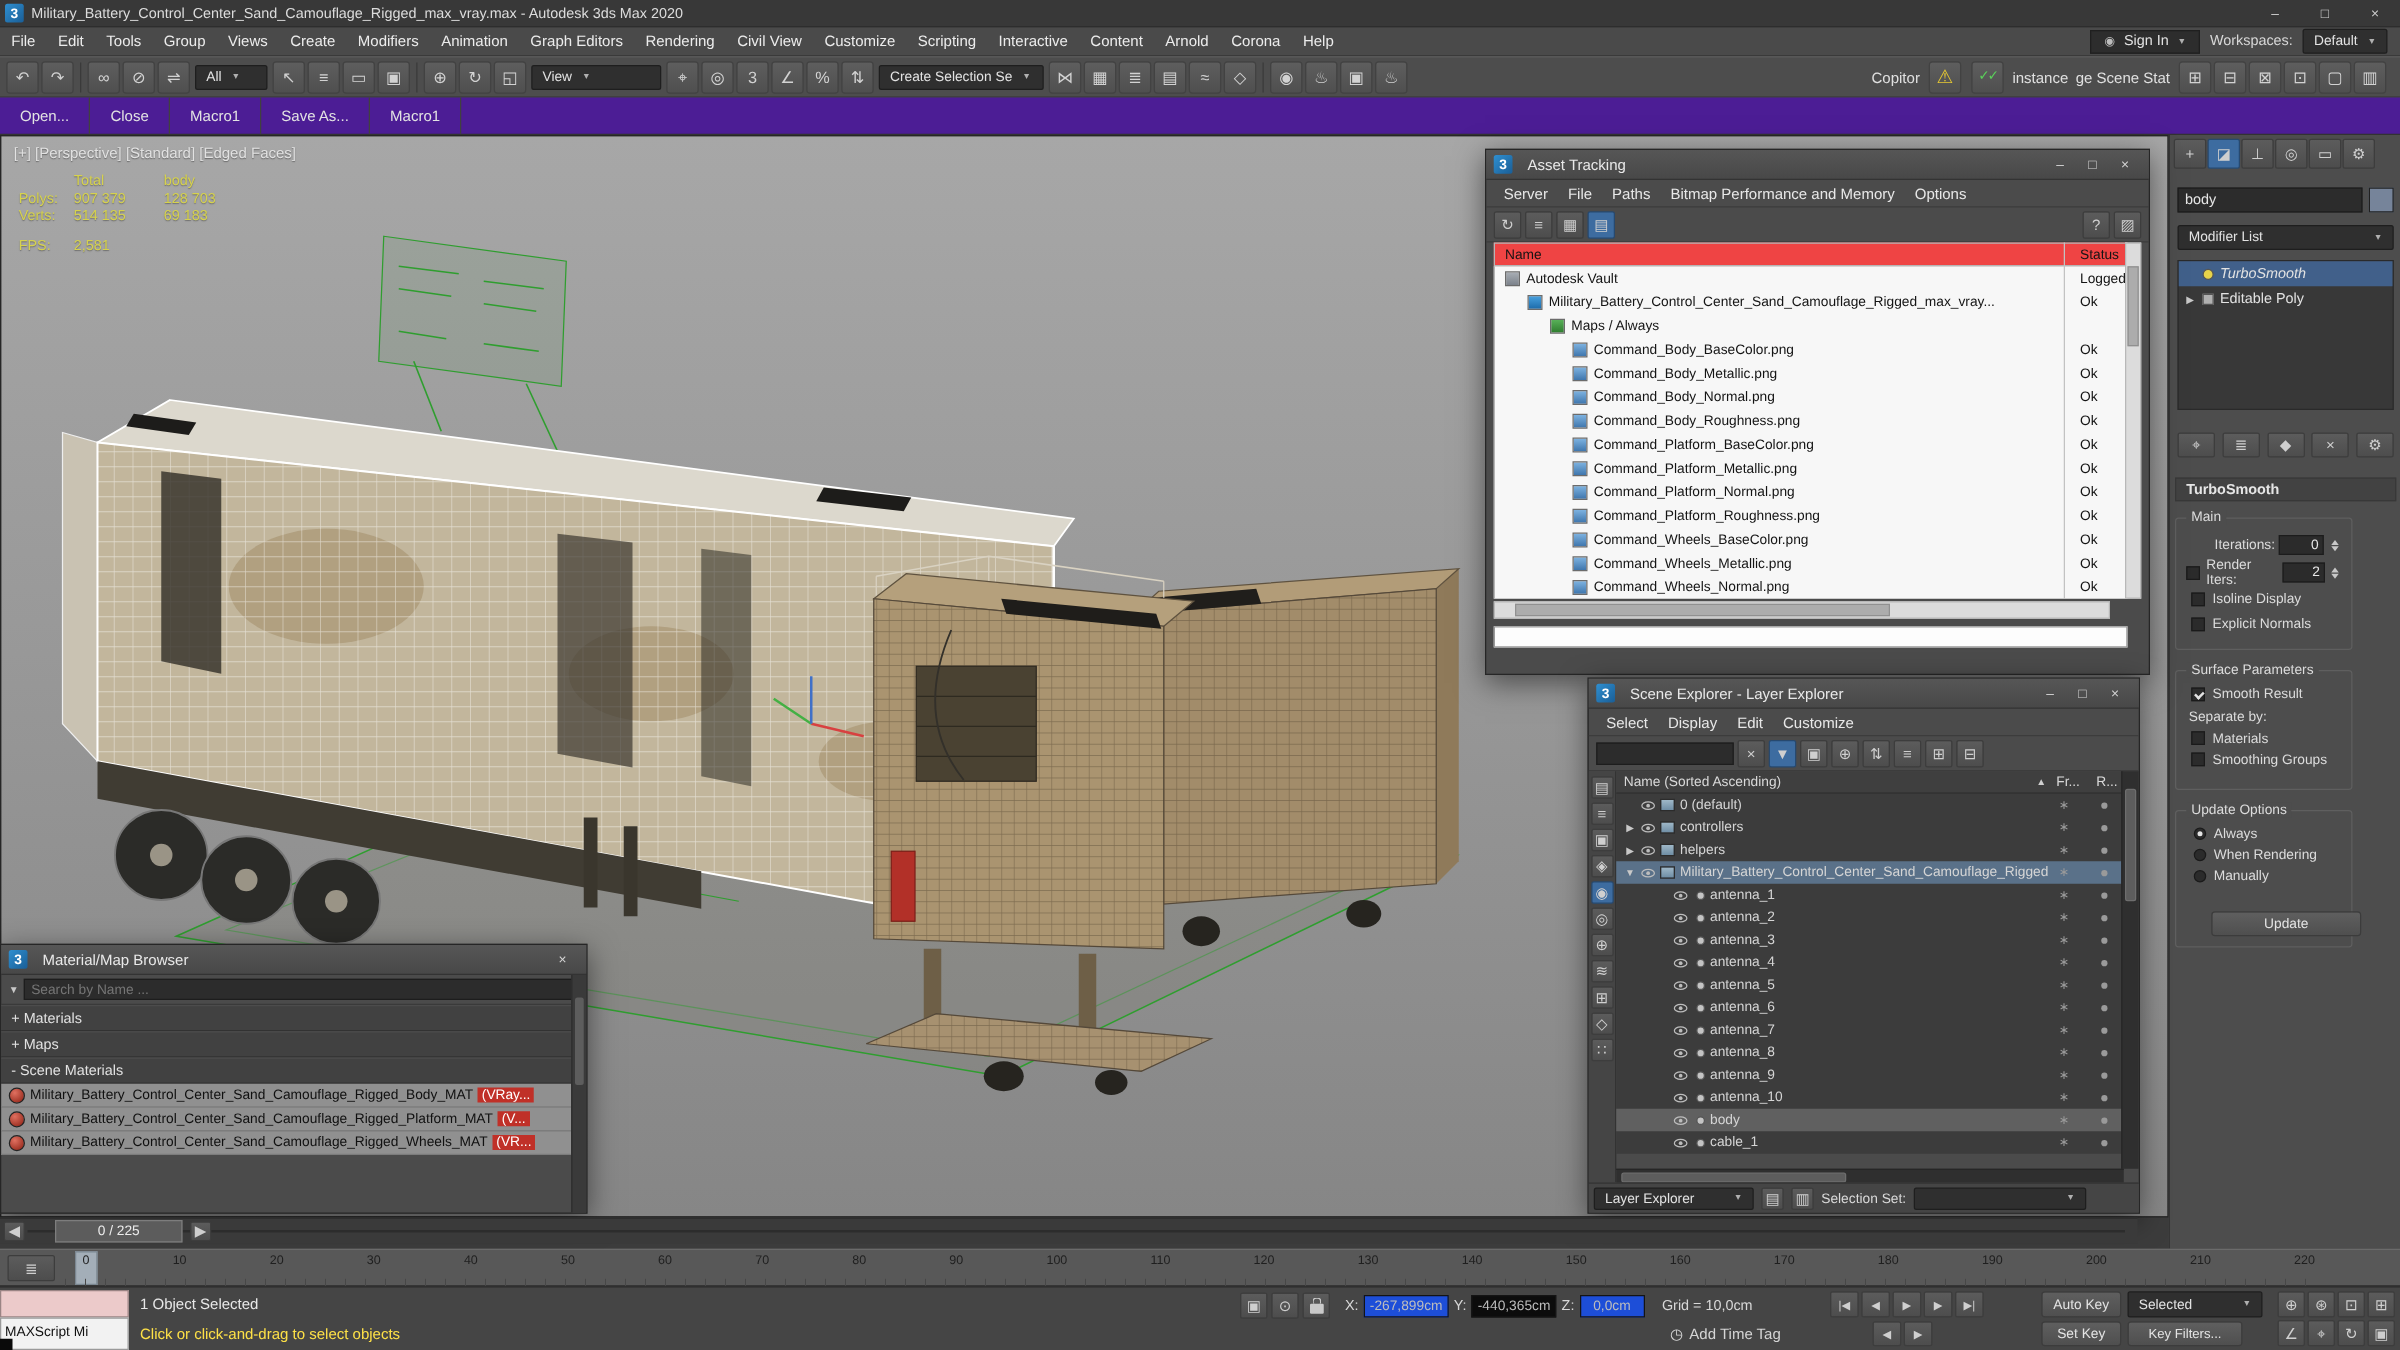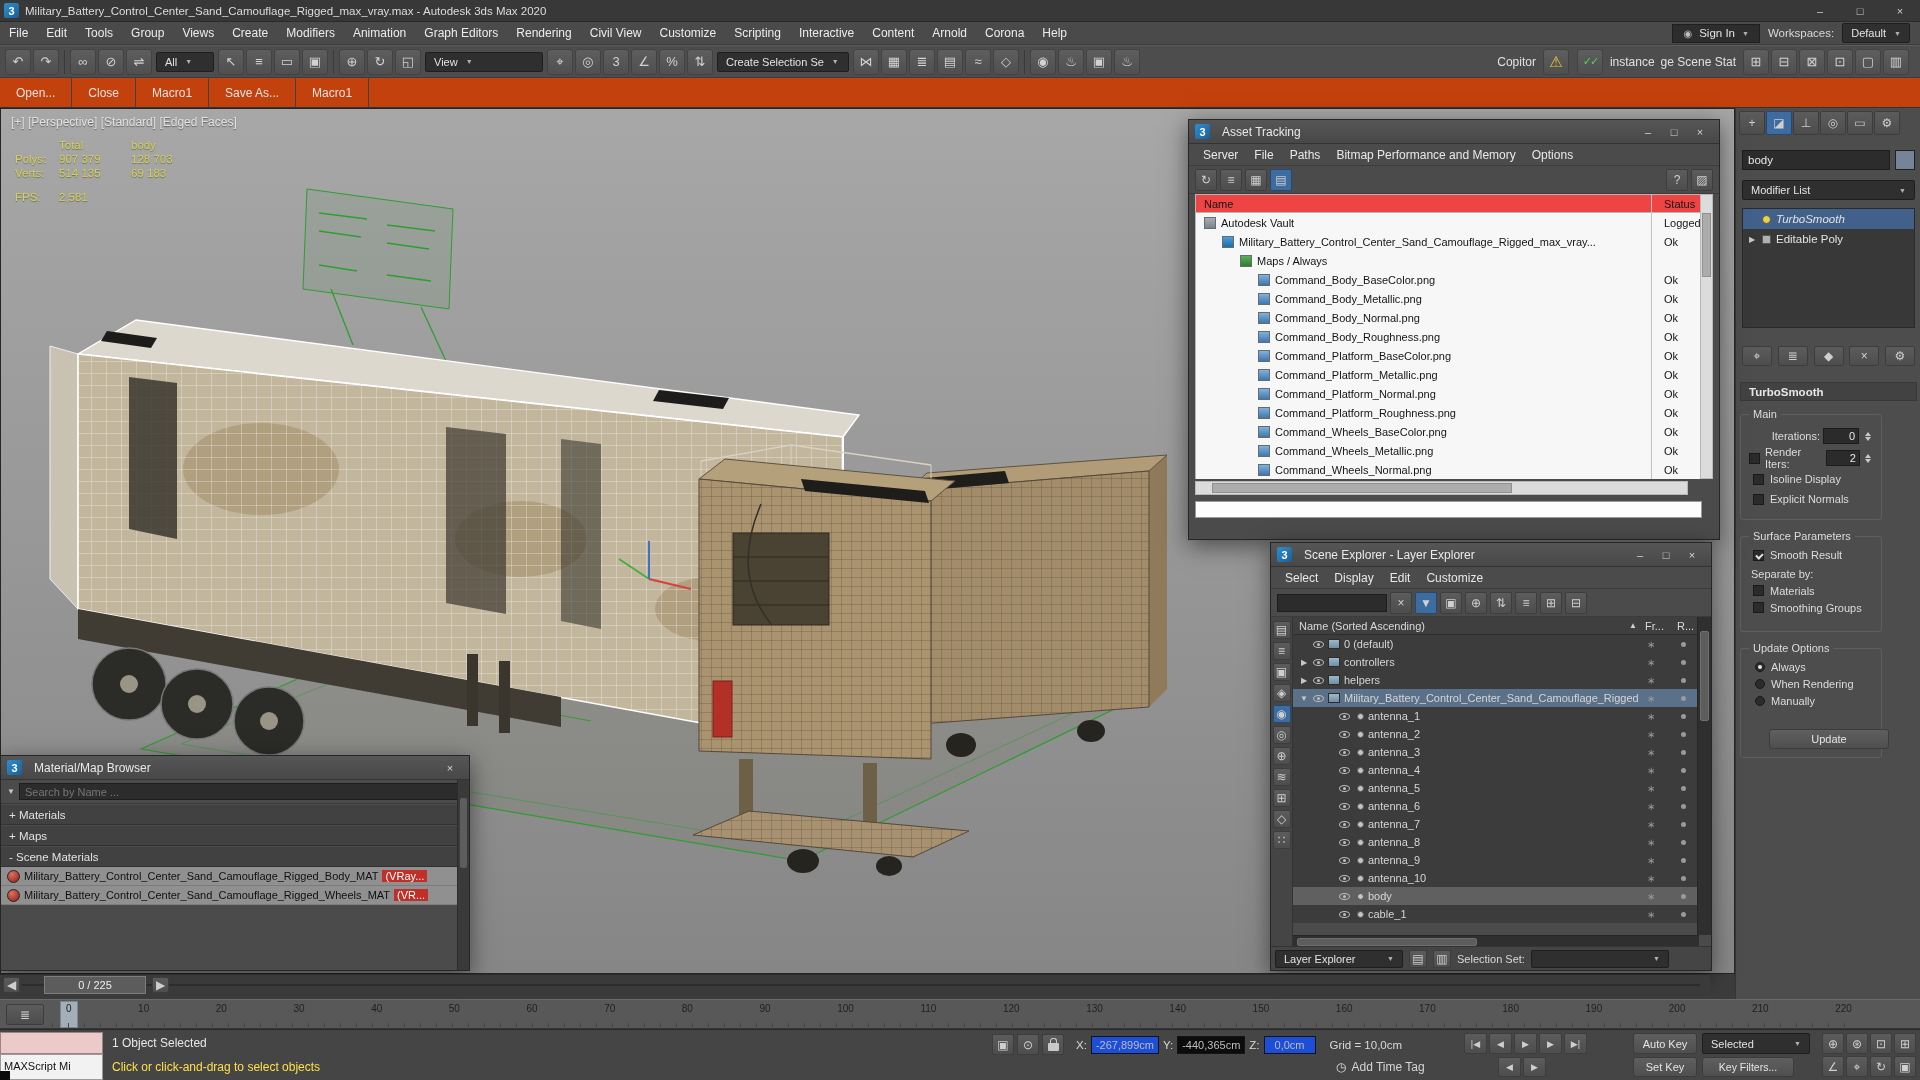--- a/index.html
+++ b/index.html
@@ -24,21 +24,21 @@
 .toolbar{position:absolute;left:0;top:45px;width:1920px;height:33px;background:#4d4d4d;border-top:1px solid #5c5c5c;border-bottom:1px solid #3d3d3d;display:flex;align-items:center;padding:0 4px}
 .tgroup{display:flex;align-items:center}
 .ticon{width:26px;height:26px;margin:0 1px;background:linear-gradient(#5e5e5e,#4f4f4f);border:1px solid #424242;border-radius:3px;display:flex;align-items:center;justify-content:center;flex:none}
 .ticon .tg{color:#d2d2d2;font-size:13px;line-height:1}
 .tsep{width:1px;height:24px;background:#3a3a3a;margin:0 4px;flex:none}
 .tright{margin-left:auto;display:flex;align-items:center;gap:6px;padding-right:6px}
 .ttext{color:#e0e0e0;font-size:12px;white-space:nowrap}
 .ticon.warn .tg{color:#e6c832;font-size:15px}
 .ticon.ok .tg{color:#5ad05a;font-size:11px;letter-spacing:-2px}
 
-.quickbar{position:absolute;left:0;top:78px;width:1920px;height:30px;background:#c2410c;border-bottom:1px solid #333;display:flex;align-items:stretch}
+.quickbar{position:absolute;left:0;top:78px;width:1920px;height:30px;background:#4c1d95;border-bottom:1px solid #333;display:flex;align-items:stretch}
 .qb-item{padding:0 16px;display:flex;align-items:center;color:#e3e3e3;font-size:12px;border-right:1px solid #414141;white-space:nowrap}
 
 .viewport{position:absolute;left:0;top:108px;width:1735px;height:866px;background:linear-gradient(180deg,#a7a7a7,#999 45%,#868686);border:1px solid #262626;overflow:hidden}
 .vp-label{position:absolute;left:10px;top:6px;color:#e2e2e2;font-size:12px;text-shadow:0 1px 1px rgba(0,0,0,.4)}
 .vp-stats{position:absolute;left:14px;top:30px;color:#d6d24e;font-size:11.5px;text-shadow:0 1px 1px rgba(0,0,0,.35)}
 .vp-stats .row{display:flex;margin-bottom:2px}
 .vp-stats .lbl{width:44px}
 .vp-stats .v{width:72px}
 .vp-stats .fps{margin-top:12px}
 
@@ -276,21 +276,21 @@
       <span class="ticon">
         <span class="tg">⊕</span>
       </span>
       <span class="ticon">
         <span class="tg">↻</span>
       </span>
       <span class="ticon">
         <span class="tg">◱</span>
       </span>
     </div>
-  <span class="dd" style="width:118px;margin:0 3px">
+  <span class="dd" style="width:104px;margin:0 3px">
     <span>View</span>
     <span class="dd-a">▼</span>
   </span>
   <div class="tgroup">
       <span class="ticon">
         <span class="tg">⌖</span>
       </span>
       <span class="ticon">
         <span class="tg">◎</span>
       </span>
@@ -1063,20 +1063,25 @@
       <div class="mb-group">- Scene Materials</div>
     </div>
   <div>
 
       <div class="mat-row">
         <span class="mat-swatch"></span>
         <span class="mat-name">Military_Battery_Control_Center_Sand_Camouflage_Rigged_Body_MAT</span>
         <span class="mat-tag">(VRay...</span>
       </div>
 
+      <div class="mat-row">
+        <span class="mat-swatch"></span>
+        <span class="mat-name">Military_Battery_Control_Center_Sand_Camouflage_Rigged_Platform_MAT</span>
+        <span class="mat-tag">(V...</span>
+      </div>
 
       <div class="mat-row">
         <span class="mat-swatch"></span>
         <span class="mat-name">Military_Battery_Control_Center_Sand_Camouflage_Rigged_Wheels_MAT</span>
         <span class="mat-tag">(VR...</span>
       </div>
     </div>
   <div class="mb-vscroll">
       <div class="thumb"></div>
     </div>

